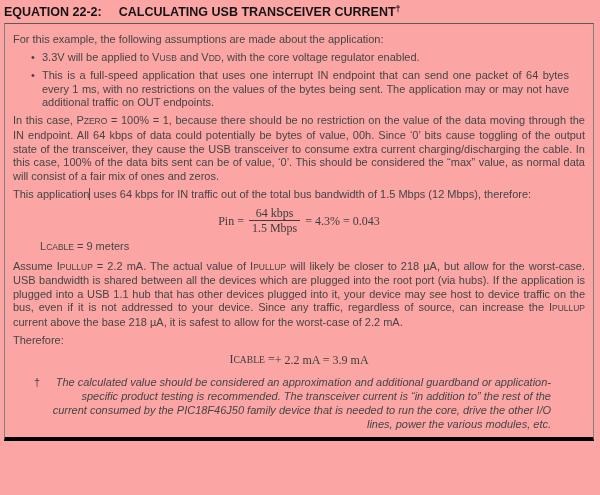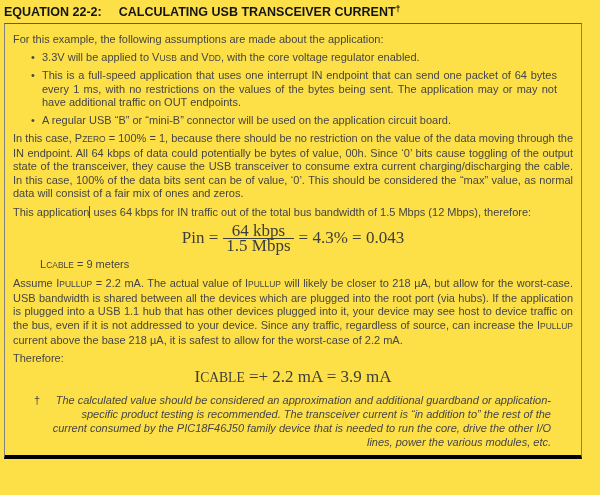--- a/index.html
+++ b/index.html
@@ -1,18 +1,18 @@
 <!DOCTYPE html>
 <html><head>
 <meta charset="utf-8">
 <style>
   html,body{margin:0;padding:0;background:#ffffff;}
   .page{
     width:600px;height:495px;box-sizing:border-box;
-    padding:2px 18px 0 4px;overflow:hidden;background:#fde047;
+    padding:2px 6px 0 4px;overflow:hidden;background:#fca5a5;
     font-family:"Liberation Sans",sans-serif;color:#454545;
   }
   .eq-title{
     font-size:12.5px;font-weight:bold;color:#141414;
     margin:2px 0 4px 0;white-space:nowrap;
   }
   .eq-title .eq-label{margin-right:17px;}
   sup.dagger{font-size:9px;vertical-align:4px;font-weight:bold;}
   .eq-box{
     border:1px solid #808080;border-top-color:#5a5a5a;
@@ -21,21 +21,21 @@
     font-size:11px;line-height:13.6px;
   }
   .para{margin:4.5px 0;text-align:justify;}
   .bullets{list-style:none;margin:3px 0 4px 0;padding:0 0 0 2px;}
   .bullets li{margin:4px 16px;padding-left:11px;text-indent:-11px;text-align:justify;}
   .bullet{display:inline-block;width:4px;margin-right:7px;text-indent:0;}
   .sc{font-size:77%;}
   .caret{display:inline-block;width:1px;height:12px;background:#4a4a4a;vertical-align:-2px;}
   .equation{
     display:flex;justify-content:center;align-items:center;
-    font-family:"Liberation Serif",serif;font-size:17px;line-height:14px;
+    font-family:"Liberation Serif",serif;font-size:12px;line-height:14px;
     color:#3d3d3d;margin:3px 0 5px 0;text-align:center;
   }
   .equation .sc{font-size:80%;}
   .frac{display:inline-flex;flex-direction:column;align-items:center;margin:0 5px;}
   .frac .num{padding:0 3px;}
   .frac .den{border-top:1px solid #3d3d3d;padding:0 3px;}
   .lcable{margin:5px 0 5px 27px;text-align:left;}
   .footnote{display:flex;margin:8px 0 2px 0;line-height:14px;}
   .fn-sym{flex:none;margin-left:21px;width:17px;}
   .fn-text{flex:none;width:500px;text-align:right;font-style:italic;}
@@ -49,21 +49,20 @@
     <span class="eq-label">EQUATION 22-2:</span><span>CALCULATING USB TRANSCEIVER CURRENT</span><sup class="dagger">†</sup>
   </div>
 
   <div class="eq-box">
 
     <p class="para">For this example, the following assumptions are made about the application:</p>
 
     <ul class="bullets">
       <li><span class="bullet">•</span><span class="li-text"><span>3.3V will be applied to V</span><span class="sc">USB</span><span> and V</span><span class="sc">DD</span><span>, with the core voltage regulator enabled.</span></span></li>
       <li><span class="bullet">•</span><span class="li-text">This is a full-speed application that uses one interrupt IN endpoint that can send one packet of 64 bytes every 1 ms, with no restrictions on the values of the bytes being sent. The application may or may not have additional traffic on OUT endpoints.</span></li>
-      <li><span class="bullet">•</span><span class="li-text">A regular USB “B” or “mini-B” connector will be used on the application circuit board.</span></li>
     </ul>
 
     <p class="para"><span>In this case, P</span><span class="sc">ZERO</span><span> = 100% = 1, because there should be no restriction on the value of the data moving through the IN endpoint. All 64 kbps of data could potentially be bytes of value, 00h. Since ‘0’ bits cause toggling of the output state of the transceiver, they cause the USB transceiver to consume extra current charging/discharging the cable. In this case, 100% of the data bits sent can be of value, ‘0’. This should be considered the “max” value, as normal data will consist of a fair mix of ones and zeros.</span></p>
 
     <p class="para"><span>This application</span><span class="caret"></span><span> uses 64 kbps for IN traffic out of the total bus bandwidth of 1.5 Mbps (12 Mbps), therefore:</span></p>
 
     <div class="equation">
       <span class="eq-lhs">Pin = </span>
       <span class="frac">
         <span class="num">64 kbps</span>

